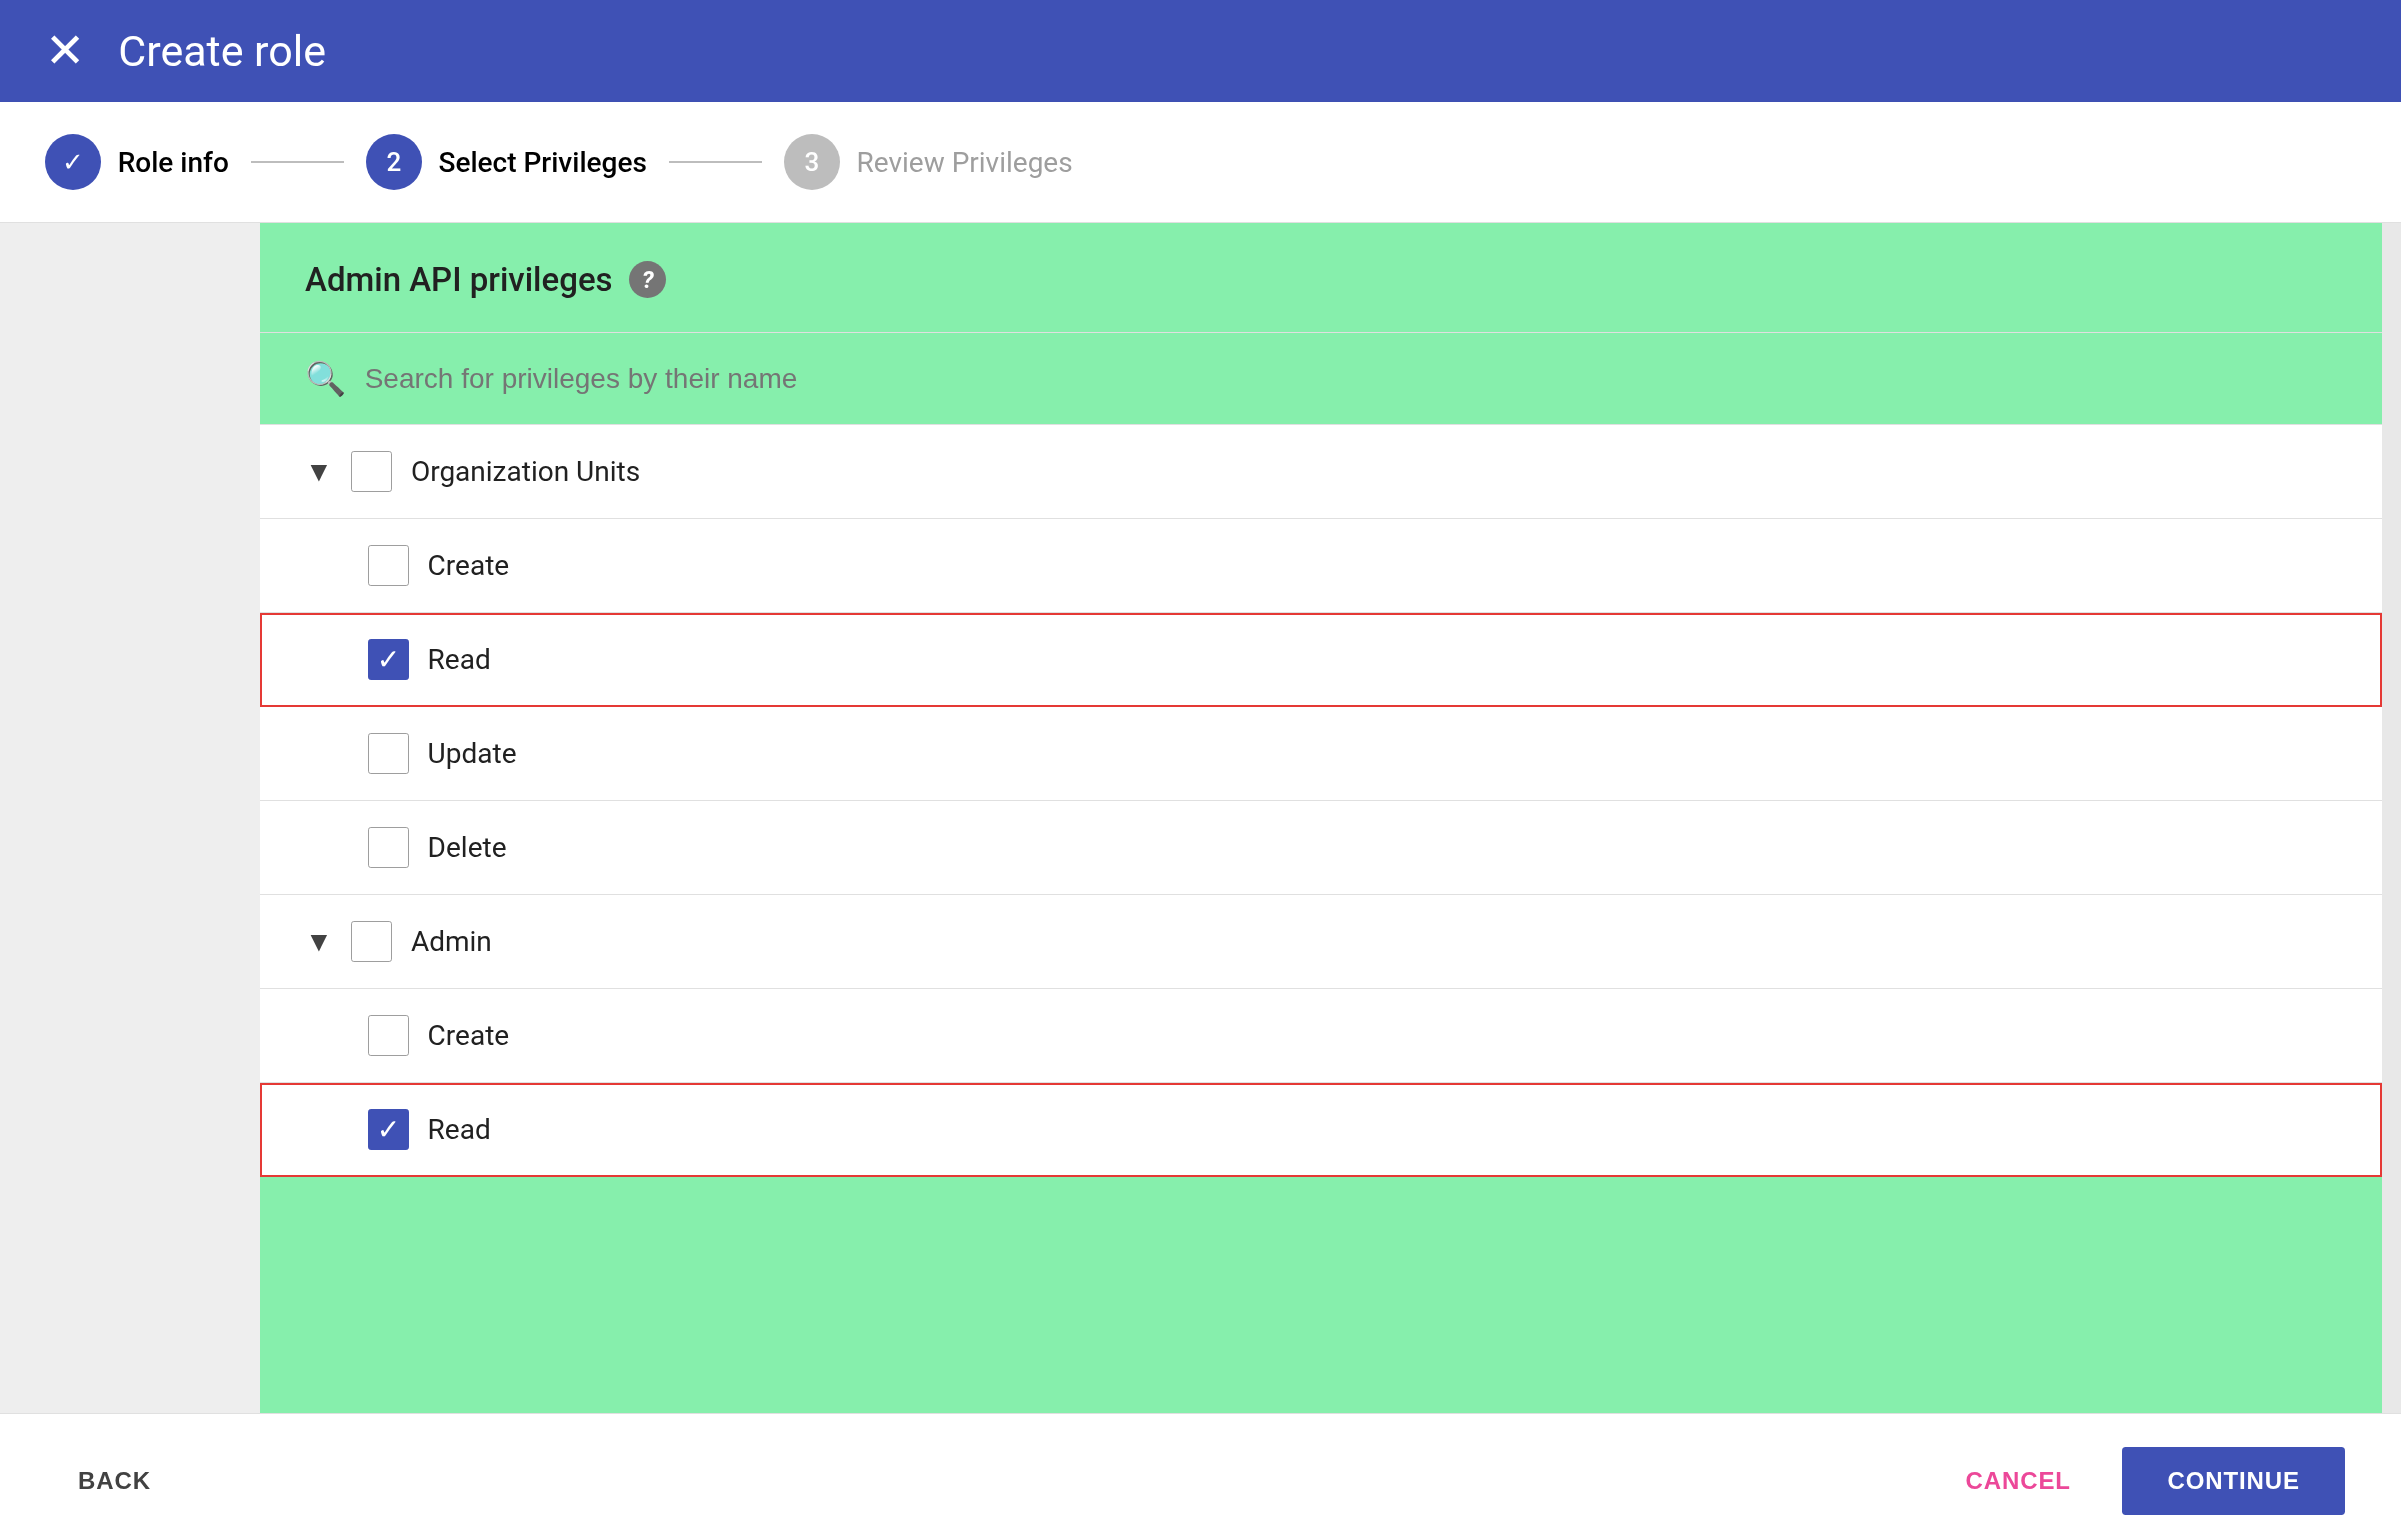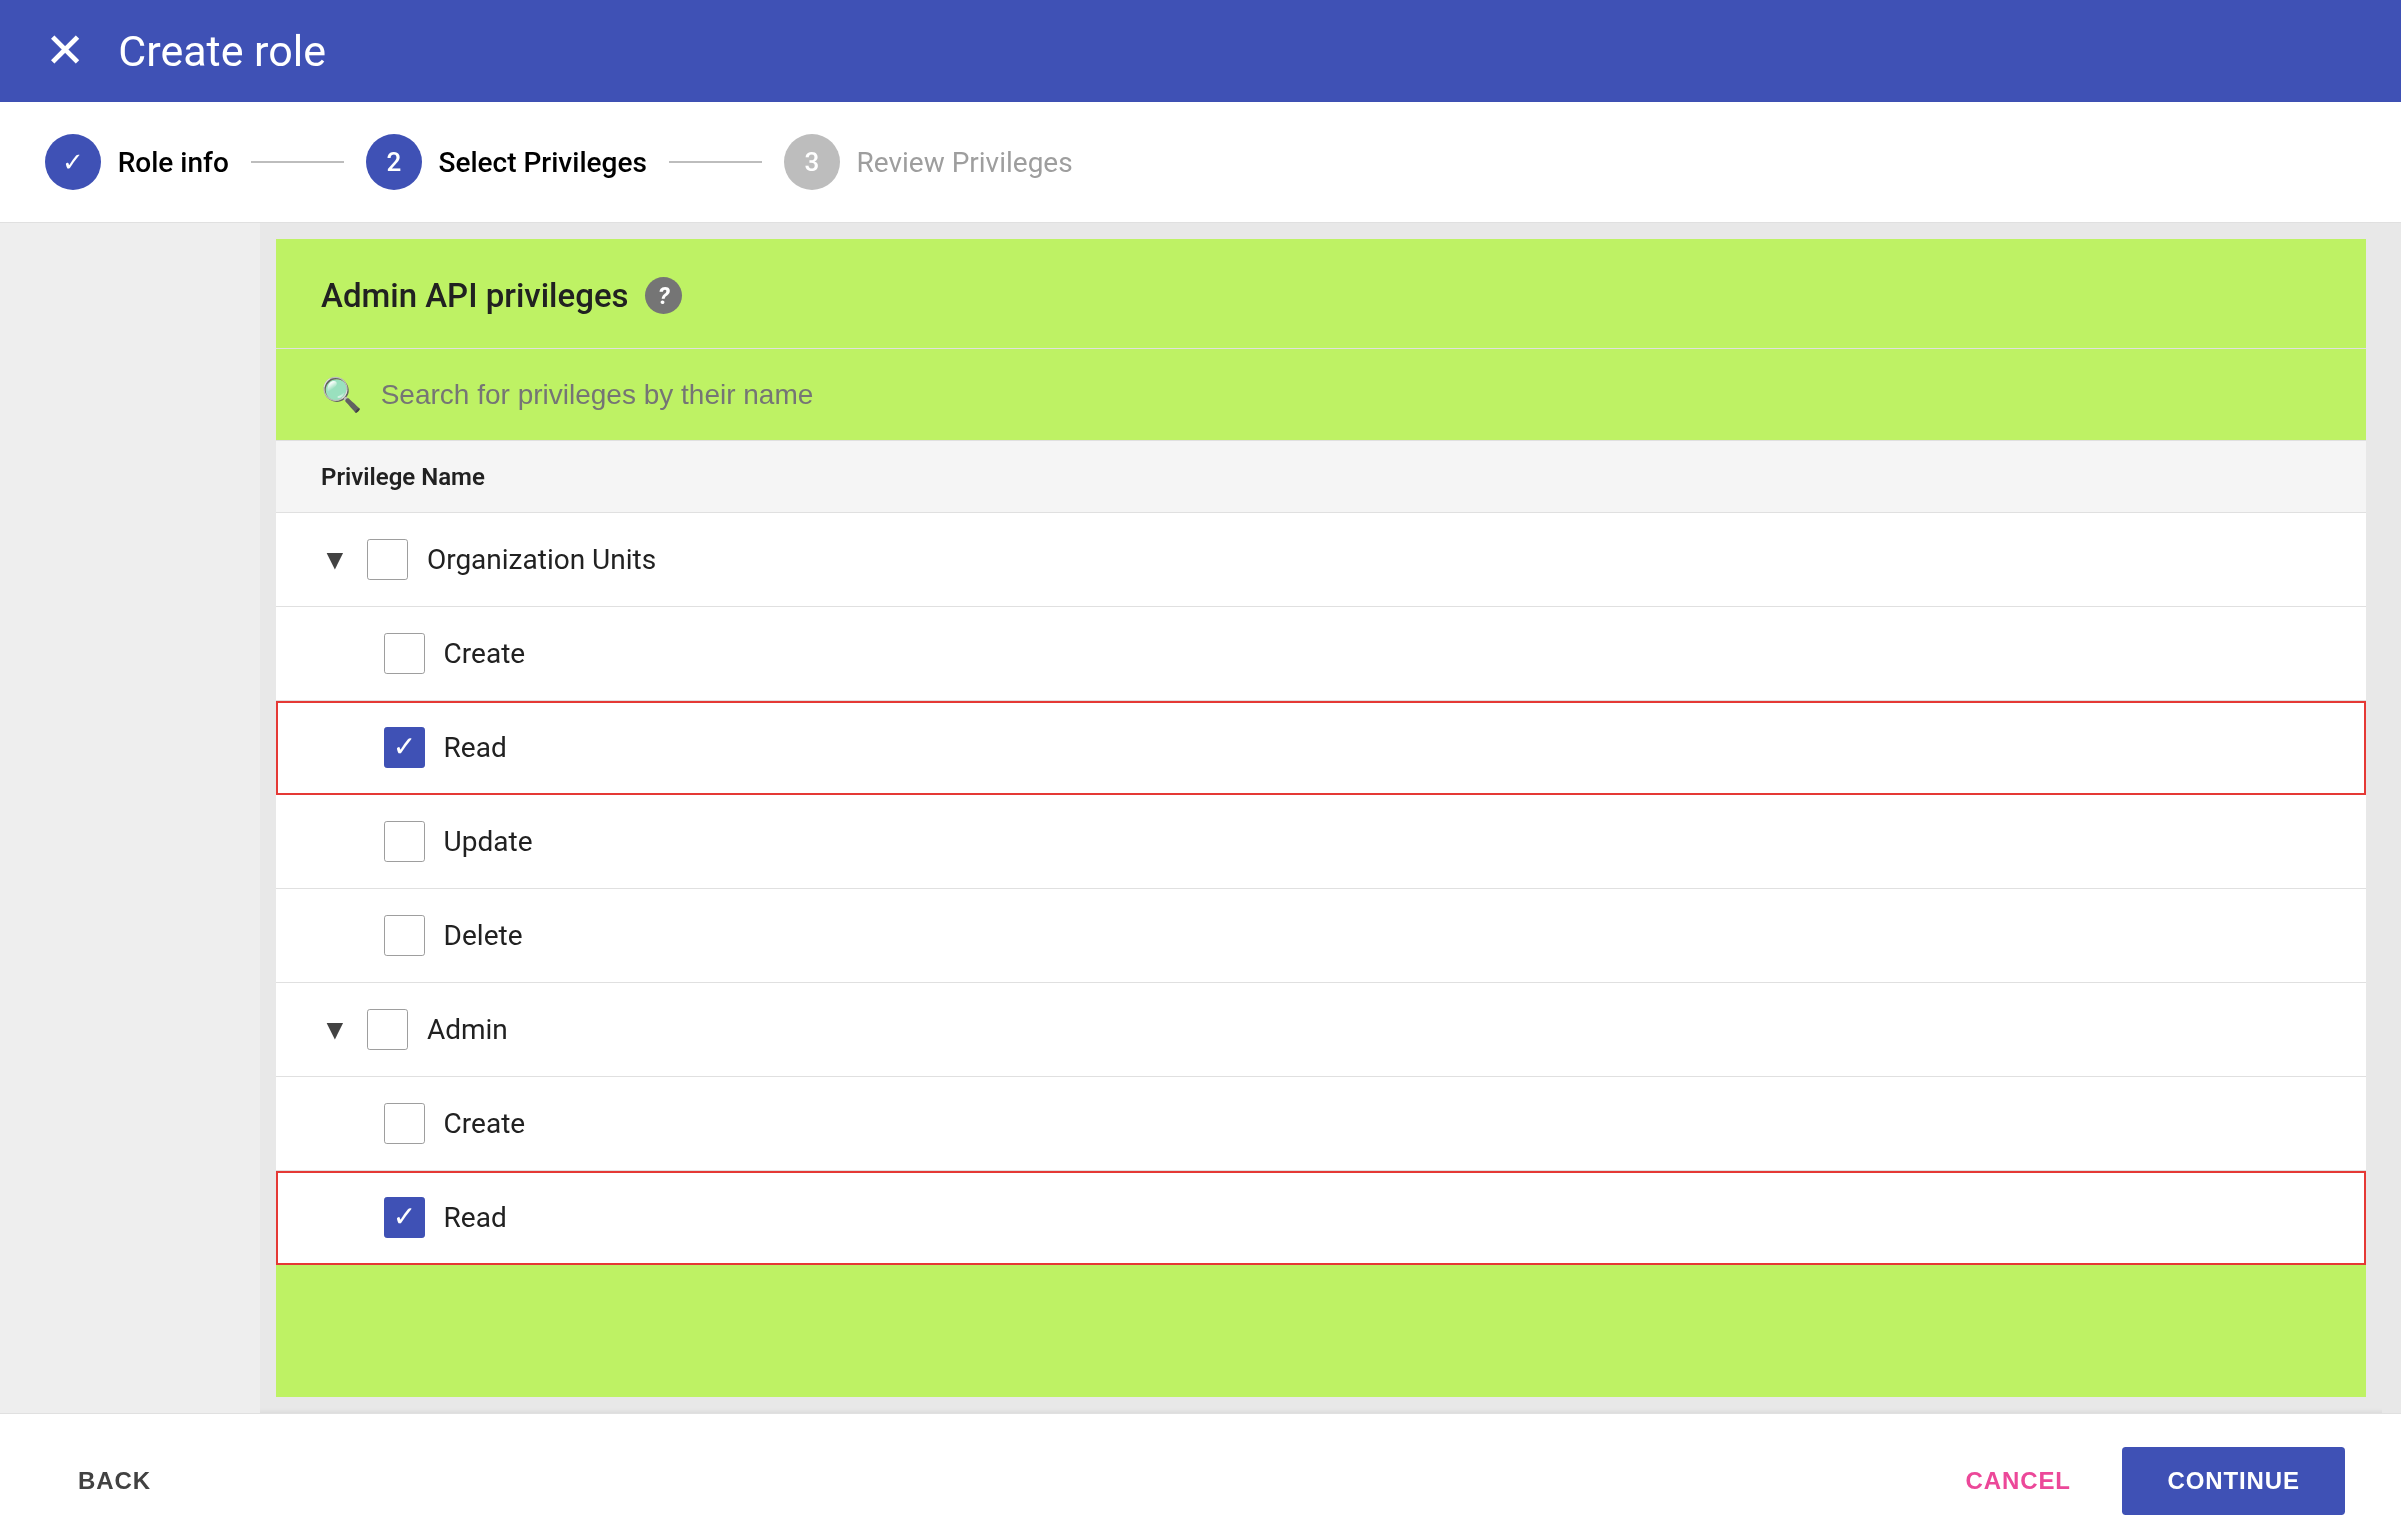--- a/index.html
+++ b/index.html
@@ -97,22 +97,22 @@
     
     .left-sidebar {
       width: 260px;
       background: #eeeeee;
       flex-shrink: 0;
     }
 
     
     .content-panel {
       flex: 1;
-      background: #bef264;
-      margin: 16px;
+      background: #86efac;
+      margin: 0;
       overflow-y: auto;
     }
 
     
     .privileges-header {
       padding: 37px 45px 33px;
       border-bottom: 0.9px solid #e0e0e0;
       display: flex;
       align-items: center;
       gap: 16.7px;
@@ -317,23 +317,20 @@
     <div class="privileges-header">
       <span class="privileges-title">Admin API privileges</span>
       <div class="help-icon">?</div>
     </div>
 
     <div class="search-bar">
       <span class="search-icon">🔍</span>
       <input class="search-input" type="text" placeholder="Search for privileges by their name" style="">
     </div>
 
-    <div class="table-header">
-      <span class="table-header-label">Privilege Name</span>
-    </div>
 
     <div class="privilege-row group-row">
       <span class="expand-icon">▼</span>
       <div class="checkbox-wrapper"></div>
       <span class="row-label">Organization Units</span>
     </div>
 
     <div class="privilege-row child-row">
       <div class="checkbox-wrapper"></div>
       <span class="row-label">Create</span>

